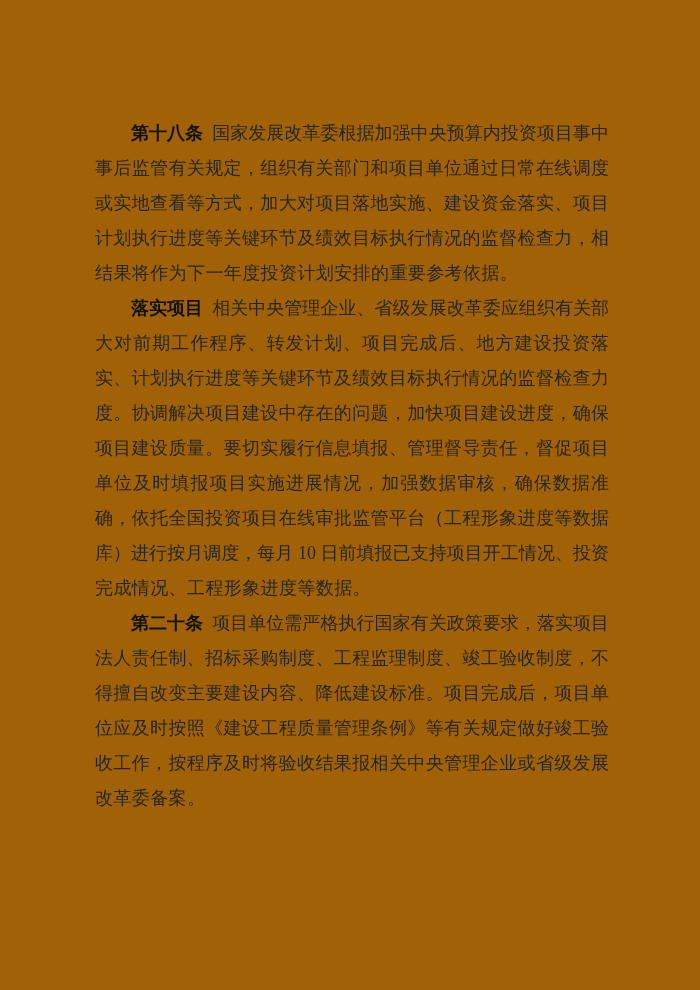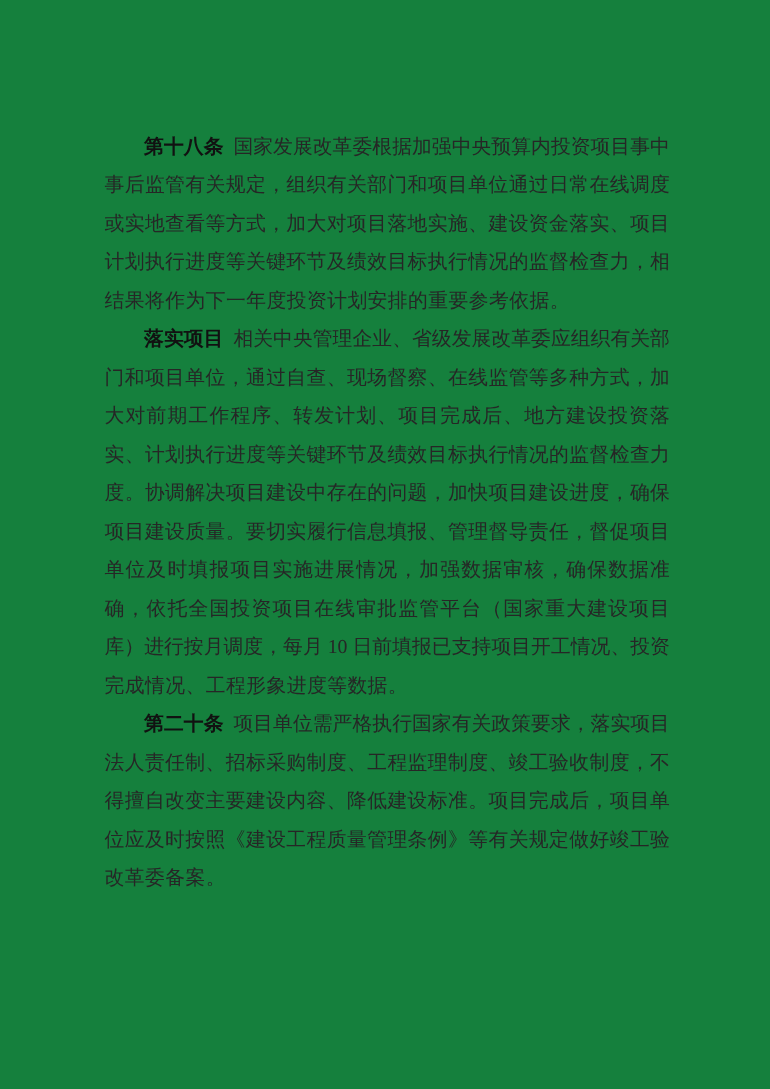--- a/index.html
+++ b/index.html
@@ -4,21 +4,21 @@
 <style>
   html, body {
     margin: 0;
     padding: 0;
     background: #ffffff;
   }
   .page {
     position: relative;
     width: 700px;
     height: 990px;
-    background: #15803d;
+    background: #a16207;
     overflow: hidden;
   }
   .text-block {
     position: absolute;
     left: 95px;
     top: 116px;
     width: 514px;
     color: #262626;
     font-family: "Liberation Serif", "DejaVu Serif", serif;
     font-size: 18px;
@@ -57,34 +57,34 @@
     <div class="para">
       <div class="line first"><span class="art-no">第十八条</span><span>国家发展改革委根据加强中央预算内投资项目事中</span></div>
       <div class="line">事后监管有关规定，组织有关部门和项目单位通过日常在线调度</div>
       <div class="line">或实地查看等方式，加大对项目落地实施、建设资金落实、项目</div>
       <div class="line">计划执行进度等关键环节及绩效目标执行情况的监督检查力，相关</div>
       <div class="line last">结果将作为下一年度投资计划安排的重要参考依据。</div>
     </div>
 
     <div class="para">
       <div class="line first"><span class="art-no">落实项目</span><span>相关中央管理企业、省级发展改革委应组织有关部</span></div>
-      <div class="line">门和项目单位，通过自查、现场督察、在线监管等多种方式，加</div>
       <div class="line">大对前期工作程序、转发计划、项目完成后、地方建设投资落</div>
       <div class="line">实、计划执行进度等关键环节及绩效目标执行情况的监督检查力</div>
       <div class="line">度。协调解决项目建设中存在的问题，加快项目建设进度，确保</div>
       <div class="line">项目建设质量。要切实履行信息填报、管理督导责任，督促项目</div>
       <div class="line">单位及时填报项目实施进展情况，加强数据审核，确保数据准</div>
-      <div class="line">确，依托全国投资项目在线审批监管平台（国家重大建设项目</div>
+      <div class="line">确，依托全国投资项目在线审批监管平台（工程形象进度等数据</div>
       <div class="line">库）进行按月调度，每月 10 日前填报已支持项目开工情况、投资</div>
       <div class="line last">完成情况、工程形象进度等数据。</div>
     </div>
 
     <div class="para">
       <div class="line first"><span class="art-no">第二十条</span><span>项目单位需严格执行国家有关政策要求，落实项目</span></div>
       <div class="line">法人责任制、招标采购制度、工程监理制度、竣工验收制度，不</div>
       <div class="line">得擅自改变主要建设内容、降低建设标准。项目完成后，项目单</div>
       <div class="line">位应及时按照《建设工程质量管理条例》等有关规定做好竣工验</div>
+      <div class="line">收工作，按程序及时将验收结果报相关中央管理企业或省级发展</div>
       <div class="line last">改革委备案。</div>
     </div>
 
 
   </div>
 </div>
 
 </body></html>

